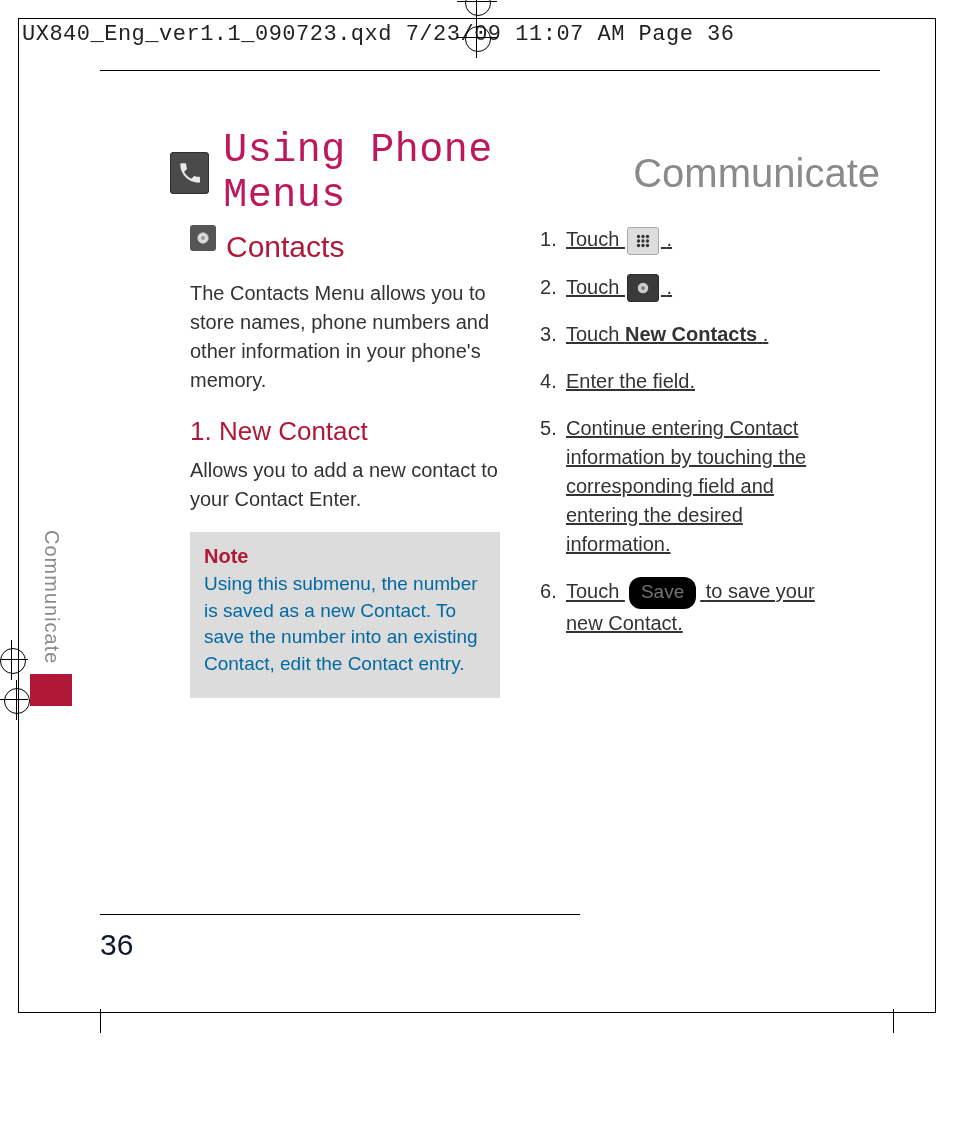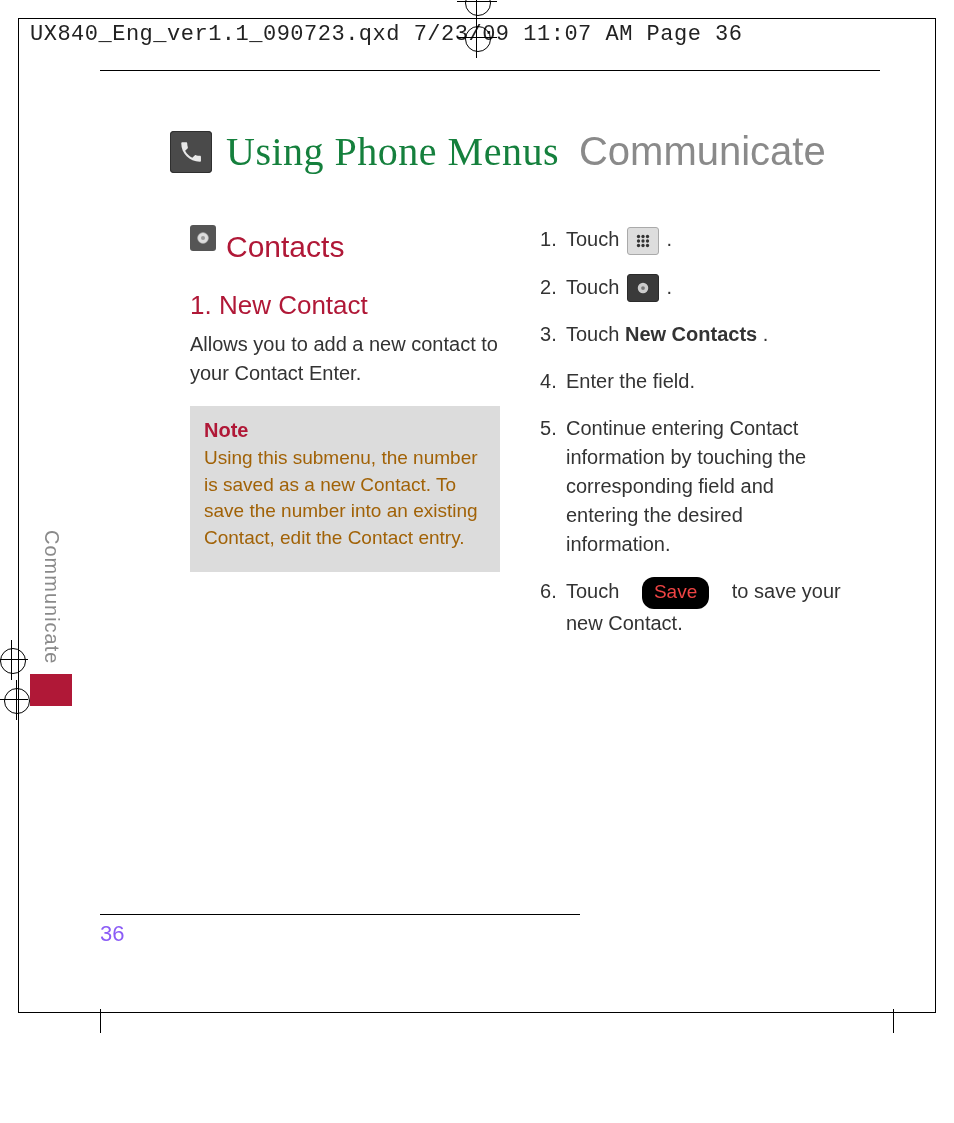--- a/index.html
+++ b/index.html
@@ -13,21 +13,21 @@
     position: relative;
     box-sizing: border-box;
   }
   .crop-outer {
     position: absolute;
     left: 18px; top: 18px; right: 18px; bottom: 110px;
     border: 1px solid #000;
   }
   .crop-header {
     position: absolute;
-    left: 30px; top: 22px;
+    left: 22px; top: 22px;
     font-family: "Courier New", monospace;
     font-size: 22px;
     letter-spacing: 0.5px;
   }
   
   .reg-top {
     position: absolute;
     left: 50%; top: 18px;
     transform: translateX(-50%);
   }
@@ -64,38 +64,38 @@
     position: absolute;
     left: 100px; top: 70px; width: 780px; height: 905px;
   }
   .inner-top-rule {
     position:absolute; left:0; right:0; top:0; border-top:1px solid #000;
   }
   .inner-bottom-rule {
     position:absolute; left:0; width:480px; bottom:60px; border-top:1px solid #000;
   }
   .page-number {
-    position:absolute; left:0; bottom:28px;
-    font-family: "Trebuchet MS", "Gill Sans", sans-serif;
-    font-size: 22px; color:#8b5cf6;
+    position:absolute; left:0; bottom:13px;
+    font-family: "Trebuchet MS", "Gill Sans", sans-serif;
+    font-size: 30px; color:#0f172a;
   }
 
   .title-row {
     position:absolute; left:70px; top:58px;
     display:flex; align-items:center; gap:14px;
   }
   .title-icon {
     width:42px; height:42px; background:#4a4a4a; border-radius:4px;
     display:flex; align-items:center; justify-content:center;
     box-shadow: inset 0 0 0 1px #2f2f2f;
   }
   .title-icon svg { width:26px; height:26px; }
   .title-main {
-    font-family: Liberation Serif, serif;
-    color:#15803d; font-size:40px; letter-spacing:0.5px;
+    font-family: Liberation Mono, monospace;
+    color:#be185d; font-size:40px; letter-spacing:0.5px;
   }
   .title-sub {
     font-family: "Trebuchet MS", "Gill Sans", sans-serif;
     color:#8a8a8a; font-size:40px; margin-left:6px;
   }
 
   .columns {
     position:absolute; left:90px; top:155px; right:30px;
     display:flex; gap:40px;
   }
@@ -118,35 +118,35 @@
   .subhead {
     font-family: "Trebuchet MS", "Gill Sans", sans-serif;
     color:#b01837; font-size:26px; margin-top:18px; margin-bottom:0;
   }
   .note-box {
     background:#dcdcdc; padding:10px 14px 20px 14px; margin-top:14px;
   }
   .note-label {
     color:#b01837; font-weight:600; font-family:"Trebuchet MS","Gill Sans",sans-serif; font-size:20px;
   }
-  .note-body { color:#a16207; font-size:19px; line-height:1.4; }
+  .note-body { color:#0369a1; font-size:19px; line-height:1.4; }
 
   ol.steps { list-style:none; padding:0; margin:0; counter-reset: st; }
-  ol.steps > li { counter-increment: st; position:relative; padding-left:26px; margin-bottom:18px; }
+  ol.steps > li { counter-increment: st; position:relative; padding-left:26px; margin-bottom:18px;text-decoration:underline; }
   ol.steps > li::before {
     content: counter(st) "."; position:absolute; left:0; top:0;
   }
   .inline-icon-box {
     display:inline-flex; width:30px; height:26px; background:#ddd; border:1px solid #aaa; border-radius:3px; align-items:center; justify-content:center; vertical-align:middle; margin:0 2px;
   }
   .inline-icon-box svg { width:18px; height:18px; }
   .inline-icon-box.dark { background:#3a3a3a; border-color:#2a2a2a; }
   .bold { font-weight:600; }
   .save-pill {
-    display:inline-block; background:#000; color:#ef4444; border-radius:12px; padding:1px 12px 3px 12px; font-size:19px; vertical-align:middle; margin:0 17px;
+    display:inline-block; background:#000; color:#737373; border-radius:12px; padding:1px 12px 3px 12px; font-size:19px; vertical-align:middle; margin:0 4px;
     font-family:"Trebuchet MS","Gill Sans",sans-serif;
   }
 
   .side-tab {
     position:absolute; left:-70px; top:460px;
     display:flex; flex-direction:column; align-items:center;
   }
   .side-label {
     writing-mode: vertical-rl; text-orientation: mixed;
     font-family:"Trebuchet MS","Gill Sans",sans-serif;
@@ -209,20 +209,21 @@
     <div class="col">
       <div class="section-head">
         <span class="mini-icon">
           <svg viewBox="0 0 24 24" fill="#ddd">
               <circle cx="12" cy="12" r="8" stroke="#bbb" stroke-width="1"></circle>
               <circle cx="12" cy="12" r="3" fill="#999"></circle>
             </svg>
         </span>
         <span class="section-title">Contacts</span>
       </div>
+      <p class="body-p">The Contacts Menu allows you to store names, phone numbers and other information in your phone's memory.</p>
       <div class="subhead">1. New Contact</div>
       <p class="body-p">Allows you to add a new contact to your Contact Enter.</p>
       <div class="note-box">
         <div class="note-label">Note</div>
         <div class="note-body">Using this submenu, the number is saved as a new Contact. To save the number into an existing Contact, edit the Contact entry.</div>
       </div>
     </div>
 
     <div class="col">
       <ol class="steps">

